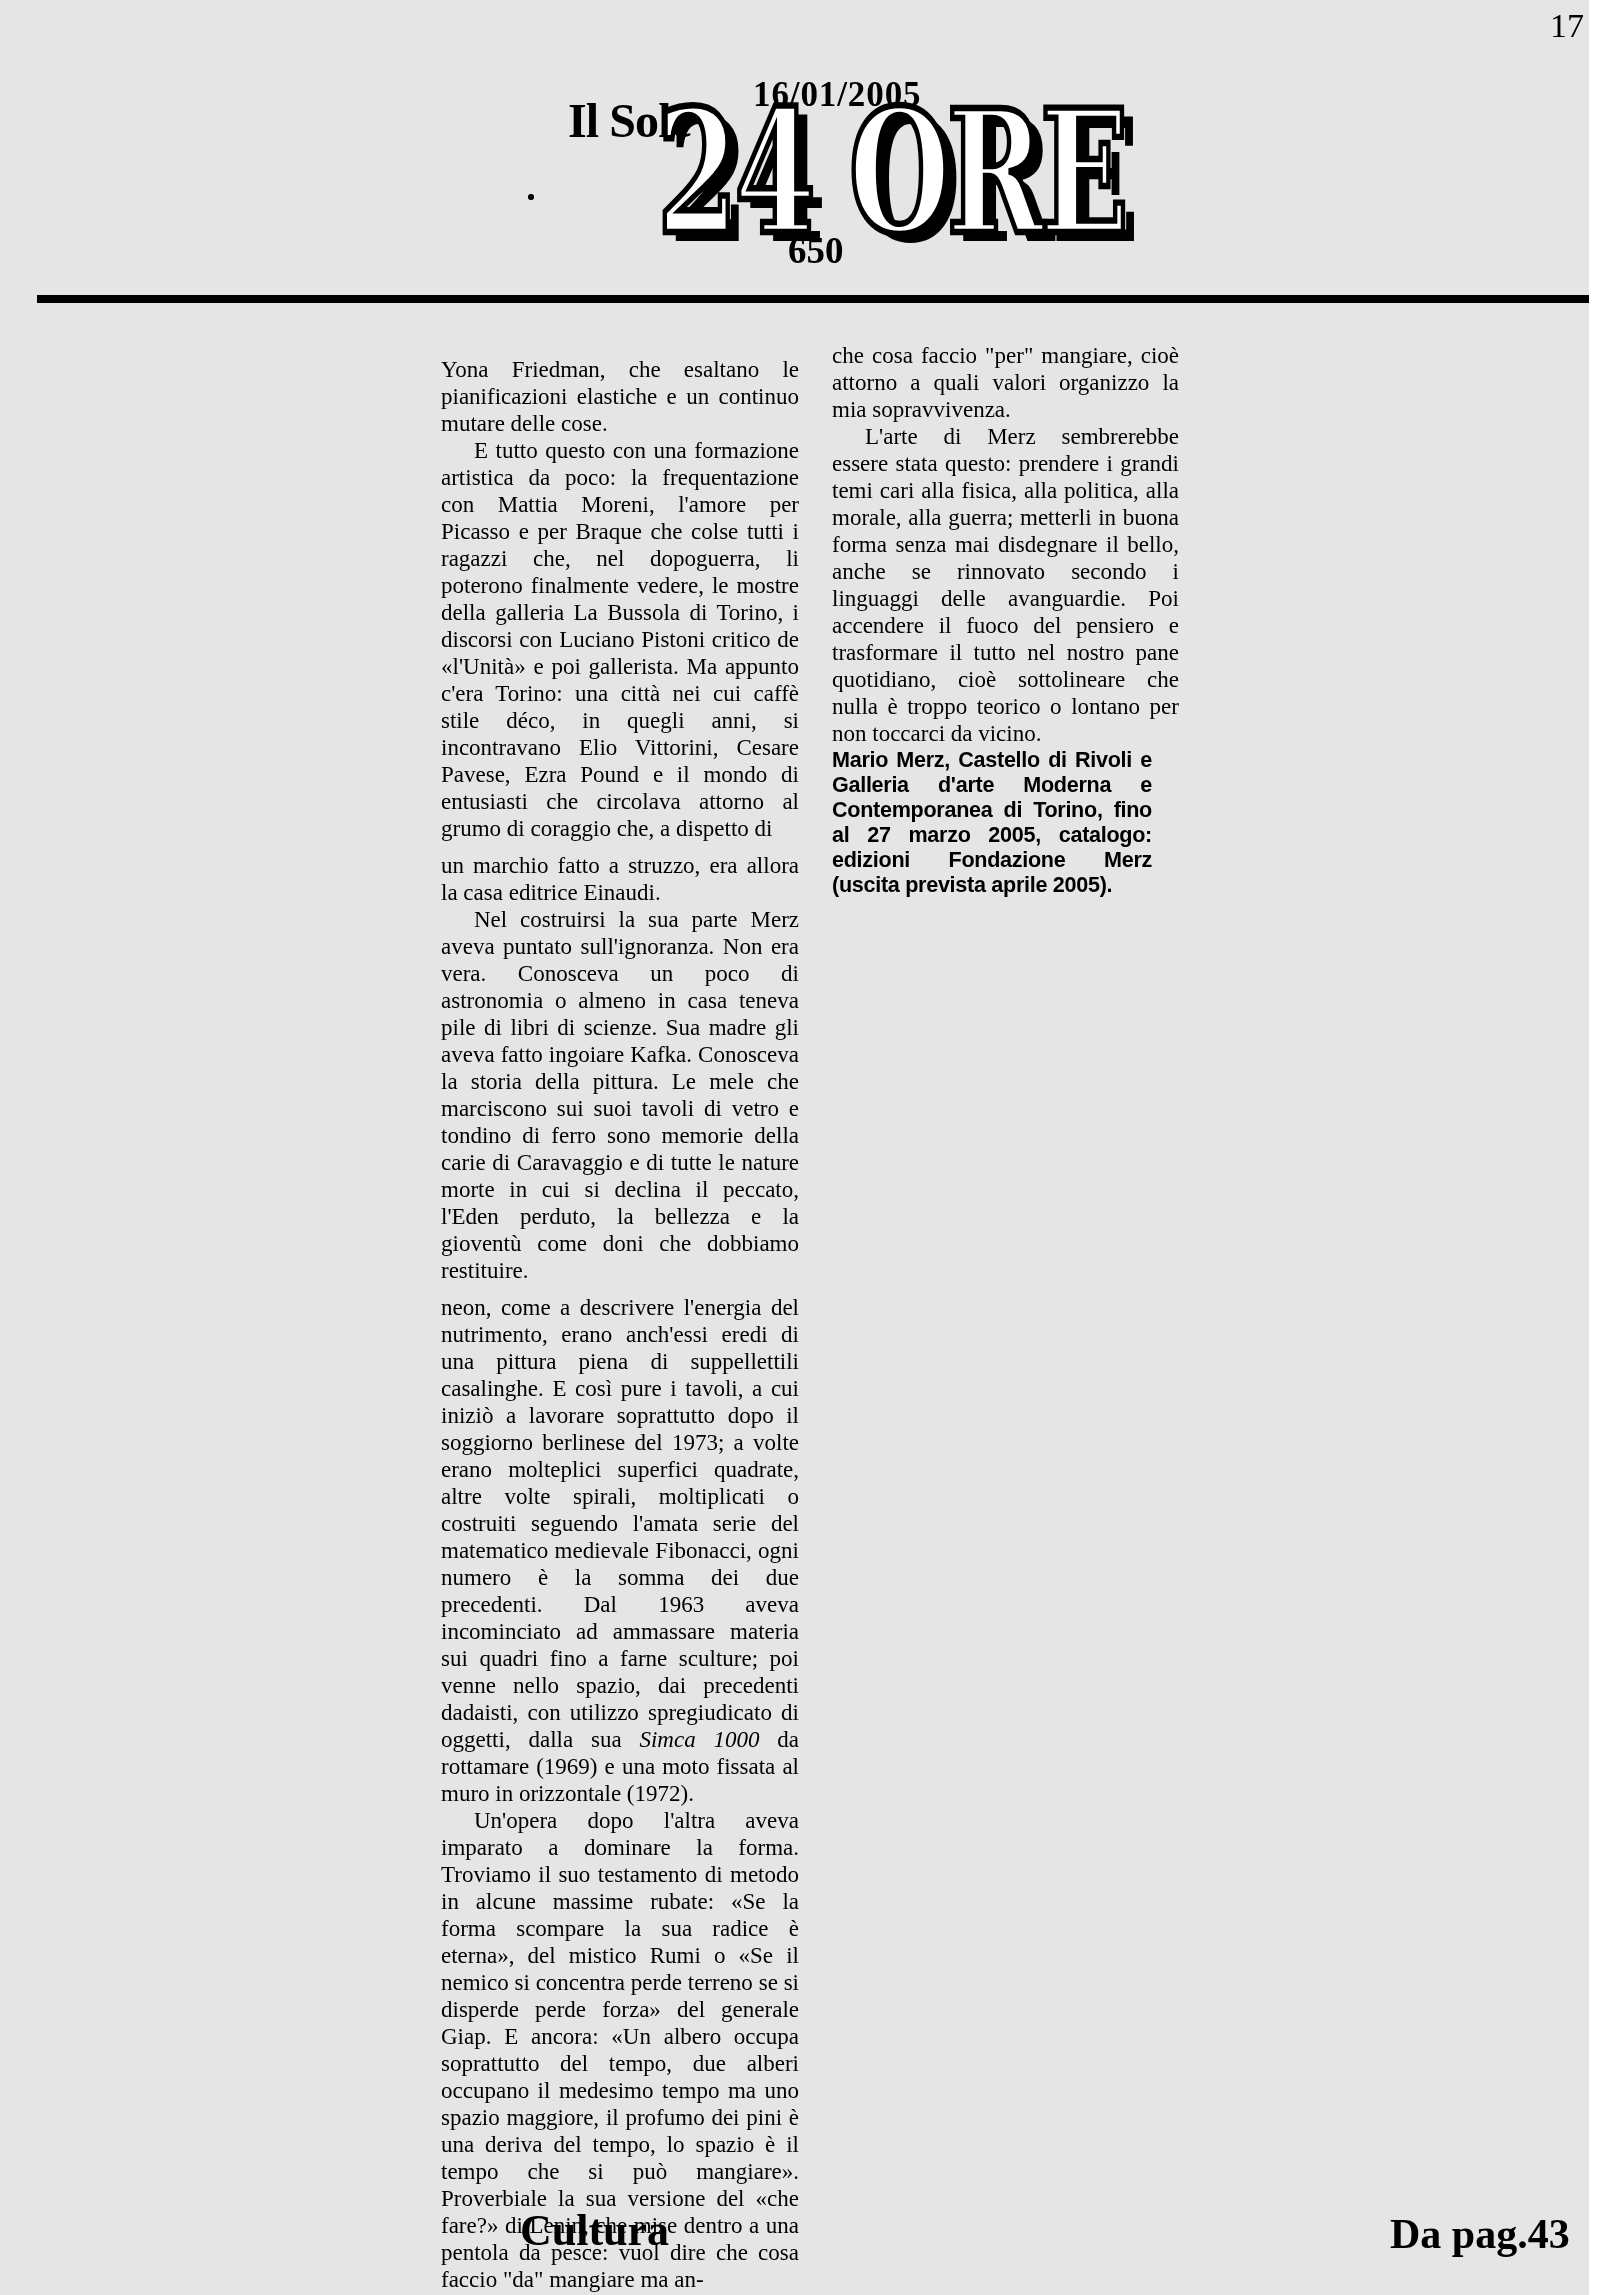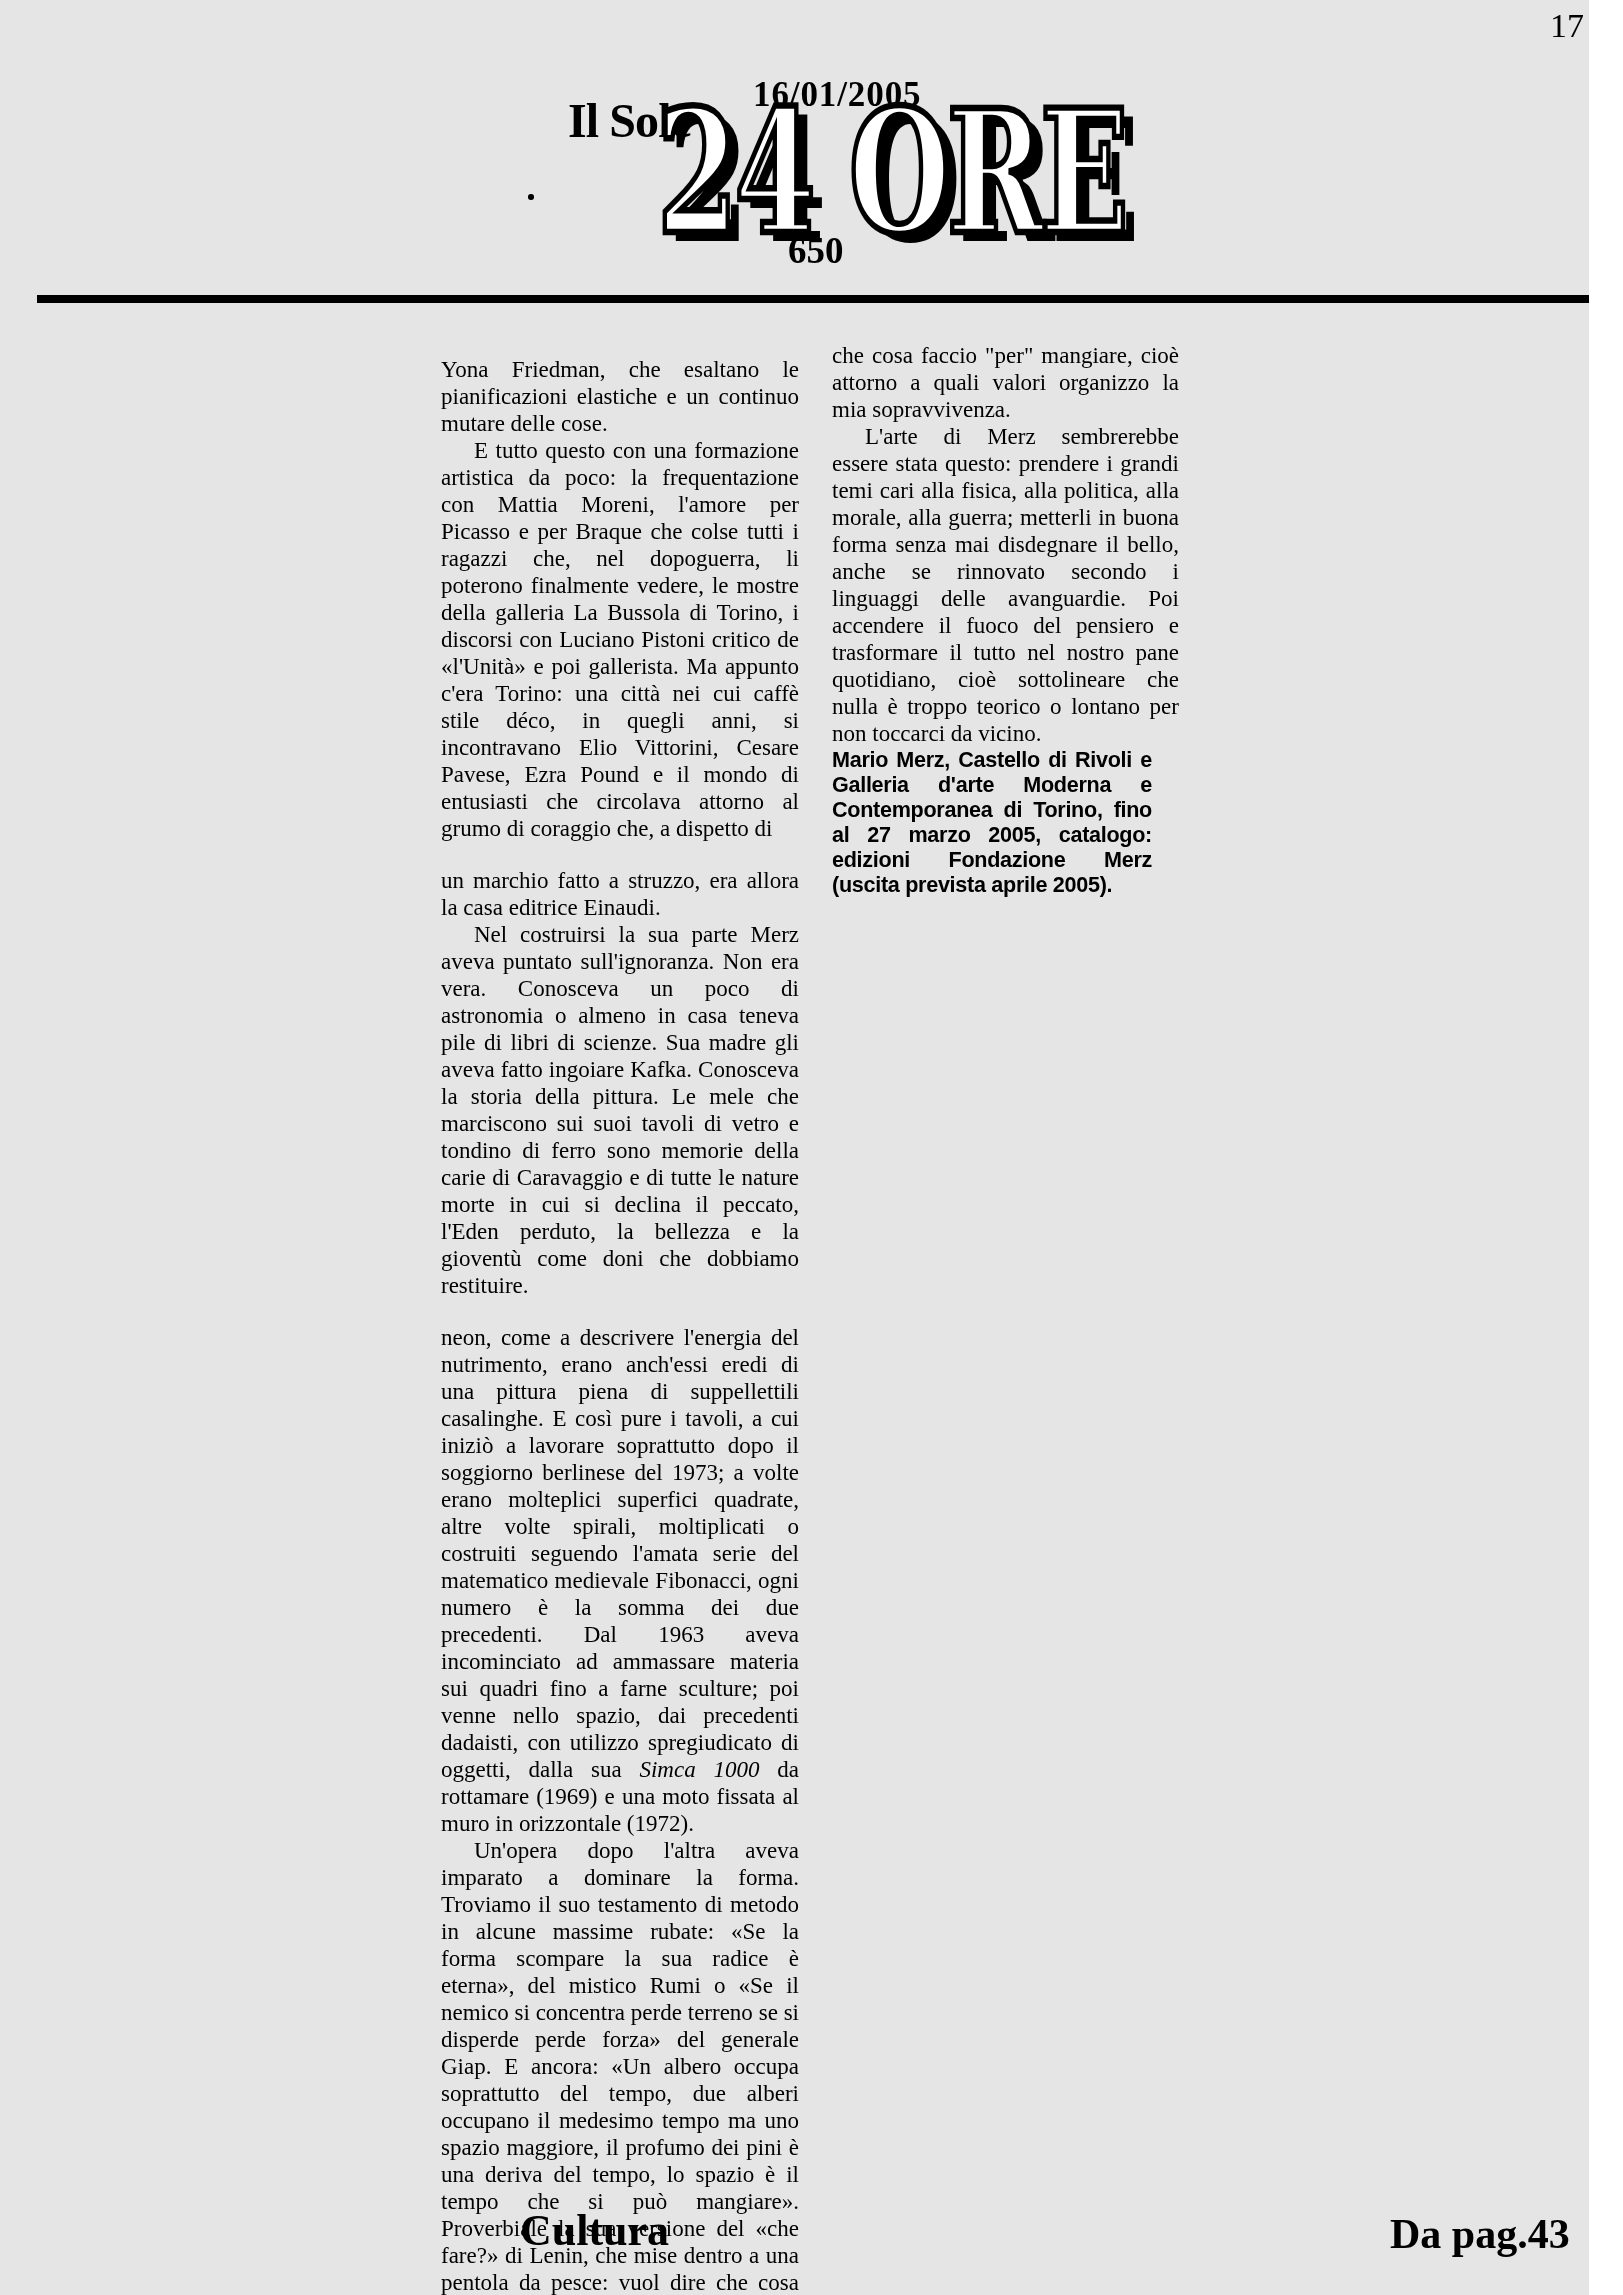--- a/index.html
+++ b/index.html
@@ -36,21 +36,21 @@
   .col{
     position:absolute;
     font:400 23px/27px "Liberation Serif",serif;
     text-align:justify;
     -webkit-hyphens:auto;hyphens:auto;
   }
   .col1{left:441px;top:356px;width:358px;}
   .col2{left:832px;top:342px;width:347px;}
   .col p{margin:0;padding:0;}
   .col p.indent{text-indent:33px;}
-  .col p.gap{margin-top:25px;}
+  .col p.gap{margin-top:10px;}
   .italic{font-style:italic;font-family:Liberation Serif, serif;}
   .credit{
     margin-top:16.5px;margin-left:27.5px;width:320px;
     font:700 21.6px/25px "Liberation Sans",sans-serif;
     letter-spacing:-0.3px;text-align:justify;
   }
   .footer-section{
     position:absolute;top:2209px;left:520px;
     font:700 44px/1 "Liberation Serif",serif;
   }

